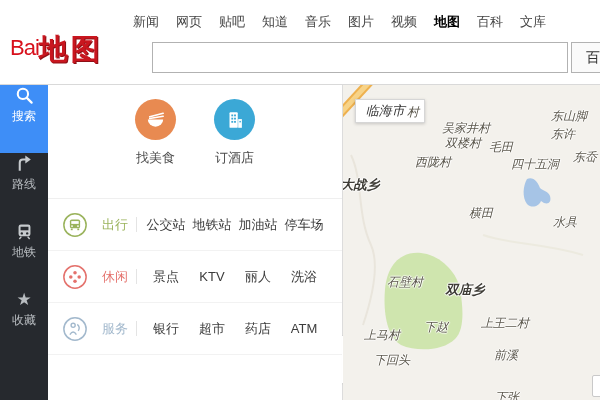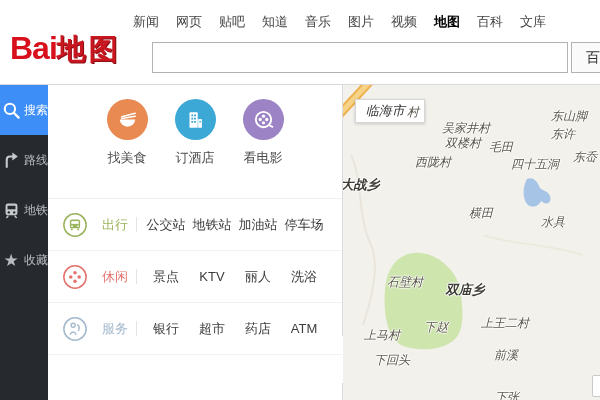--- a/index.html
+++ b/index.html
@@ -4,21 +4,21 @@
 <style>
   * { margin:0; padding:0; box-sizing:border-box; }
   html,body { width:600px; height:400px; overflow:hidden; background:#fff;
               font-family:"Liberation Sans","DejaVu Sans",sans-serif; }
   .page { position:relative; width:600px; height:400px; }
 
   
   .header { position:absolute; left:0; top:0; width:600px; height:85px; background:#fff;
             border-bottom:1px solid #d9d9d9; }
   .logo { position:absolute; left:10px; top:26px; display:flex; align-items:flex-end; cursor:pointer; }
-  .logo .bai { color:#d8101c; font-weight:bold; font-size:32px; line-height:44px; letter-spacing:-1px; }
+  .logo .bai { color:#d8101c; font-weight:normal; font-size:22px; line-height:44px; letter-spacing:-1px; }
   .paw { position:relative; width:44px; height:46px; margin:0 1px; }
   .paw .pad { position:absolute; left:5px; top:14px; width:34px; height:30px; background:#2d32c8;
               border-radius:50% 50% 46% 46%; }
   .paw .toe { position:absolute; background:#2d32c8; border-radius:50%; }
   .paw .t1 { left:3px;  top:6px;  width:9px;  height:12px; transform:rotate(-20deg); }
   .paw .t2 { left:13px; top:0;    width:9px;  height:13px; }
   .paw .t3 { left:24px; top:1px;  width:9px;  height:13px; }
   .paw .t4 { left:33px; top:8px;  width:9px;  height:12px; transform:rotate(20deg); }
   .paw .du { position:absolute; left:12px; top:20px; color:#fff; font-weight:bold; font-size:15px; }
   .logo .ditu { color:#c9161f; font-weight:bold; font-size:29px; line-height:42px; letter-spacing:3px;
@@ -28,30 +28,30 @@
   .nav-link.active { font-weight:bold; color:#000; }
   .searchbar { position:absolute; left:152px; top:42px; display:flex; }
   .search-input { width:416px; height:31px; border:1px solid #b2b2b2; font-size:16px; padding:0 7px;
                   border-radius:0; outline:none; color:#222; }
   .search-btn { margin-left:3px; width:84px; height:31px; border:1px solid #b2b2b2; background:#fafafa;
                 font-size:14px; color:#333; white-space:nowrap; overflow:hidden; text-align:left;
                 padding-left:14px; cursor:pointer; }
 
   
   .sidebar { position:absolute; left:0; top:85px; width:48px; height:315px; background:#26292e; }
-  .side-item { height:50px; display:flex; flex-direction:row; align-items:center; justify-content:flex-end;
+  .side-item { height:68px; display:flex; flex-direction:column; align-items:center; justify-content:flex-start;
                gap:3px; color:#b8bcc0; font-size:12px; cursor:pointer; }
   .side-item.active { background:#3e8ef7; color:#fff; }
   .side-item .sicon { width:20px; height:20px; display:flex; align-items:center; justify-content:center; }
   .side-item .sicon .star-glyph { font-size:17px; line-height:17px; }
 
   
   .panel { position:absolute; left:48px; top:85px; width:295px; height:315px; background:#fff;
            border-right:1px solid #dcdcdc; }
-  .shortcuts { height:114px; display:flex; justify-content:center; gap:16px; padding-top:14px;
+  .shortcuts { height:114px; display:flex; justify-content:center; gap:27px; padding-top:14px;
                border-bottom:1px solid #efefef; }
   .shortcut { width:52px; display:flex; flex-direction:column; align-items:center; gap:9px; cursor:pointer; }
   .shortcut .circle { width:41px; height:41px; border-radius:50%; display:flex; align-items:center;
                       justify-content:center; }
   .shortcut .slabel { font-size:13px; color:#4c4c4c; white-space:nowrap; }
   .cat-row { height:52px; display:flex; align-items:center; padding-left:14px;
              border-bottom:1px solid #f2f2f2; }
   .cat-icon { width:26px; height:26px; margin-right:8px; }
   .cat-label { font-size:13px; width:32px;text-align:right; }
   .cat-sep { width:1px; height:15px; background:#e4e4e4; margin:0 6px 0 8px; }
@@ -164,33 +164,20 @@
               <rect x="8" y="6" width="2" height="2" fill="#3ba8d6"></rect>
               <rect x="11" y="6" width="2" height="2" fill="#3ba8d6"></rect>
               <rect x="8" y="9.5" width="2" height="2" fill="#3ba8d6"></rect>
               <rect x="11" y="9.5" width="2" height="2" fill="#3ba8d6"></rect>
               <rect x="8" y="13" width="2" height="2" fill="#3ba8d6"></rect>
               <rect x="11" y="13" width="2" height="2" fill="#3ba8d6"></rect>
               <rect x="16.8" y="13" width="1.6" height="1.6" fill="#3ba8d6"></rect>
             </svg>
           </span>
           <div class="slabel">订酒店</div>
-        </div>
-        <div class="shortcut">
-          <span class="circle" style="background: rgb(155, 131, 197);">
-            <svg width="23" height="23" viewBox="0 0 24 24">
-              <circle cx="12" cy="12" r="8" fill="none" stroke="#fff" stroke-width="2"></circle>
-              <circle cx="12" cy="8.6" r="1.7" fill="#fff"></circle>
-              <circle cx="8.6" cy="12" r="1.7" fill="#fff"></circle>
-              <circle cx="15.4" cy="12" r="1.7" fill="#fff"></circle>
-              <circle cx="12" cy="15.4" r="1.7" fill="#fff"></circle>
-              <path d="M18 18 L22 20" stroke="#fff" stroke-width="2"></path>
-            </svg>
-          </span>
-          <div class="slabel">看电影</div>
         </div>
       </div>
     <div class="cat-rows">
         <div class="cat-row">
           <span class="cat-icon"><svg width="26" height="26" viewBox="0 0 28 28">
               <circle cx="14" cy="14" r="12" fill="none" stroke="#9ab35c" stroke-width="1.6"></circle>
               <rect x="8.5" y="8" width="11" height="9.5" rx="2" fill="#9ab35c"></rect>
               <rect x="10" y="9.8" width="8" height="3" fill="#fff"></rect>
               <circle cx="10.8" cy="15.2" r="1" fill="#fff"></circle>
               <circle cx="17.2" cy="15.2" r="1" fill="#fff"></circle>
@@ -259,21 +246,21 @@
       <div class="map-label" style="left: 123px; top: 43px;">吴家井村</div>
       <div class="map-label" style="left: 120px; top: 58px;">双楼村</div>
       <div class="map-label" style="left: 158px; top: 62px;">毛田</div>
       <div class="map-label" style="left: 90px; top: 77px;">西陇村</div>
       <div class="map-label" style="left: 226px; top: 31px;">东山脚</div>
       <div class="map-label" style="left: 220px; top: 49px;">东许</div>
       <div class="map-label" style="left: 192px; top: 79px;">四十五洞</div>
       <div class="map-label" style="left: 242px; top: 72px;">东岙</div>
       <div class="map-label town" style="left: 17px; top: 100px;">大战乡</div>
       <div class="map-label" style="left: 138px; top: 128px;">横田</div>
-      <div class="map-label" style="left: 210px; top: 137px;">水具</div>
+      <div class="map-label" style="left: 222px; top: 137px;">水具</div>
       <div class="map-label" style="left: 62px; top: 197px;">石壁村</div>
       <div class="map-label town" style="left: 122px; top: 205px;">双庙乡</div>
       <div class="map-label" style="left: 39px; top: 250px;">上马村</div>
       <div class="map-label" style="left: 93px; top: 242px;">下赵</div>
       <div class="map-label" style="left: 162px; top: 238px;">上王二村</div>
       <div class="map-label" style="left: 49px; top: 275px;">下回头</div>
       <div class="map-label" style="left: 163px; top: 270px;">前溪</div>
       <div class="map-label" style="left: 164px; top: 312px;">下张</div>
     </div>
 </div>

